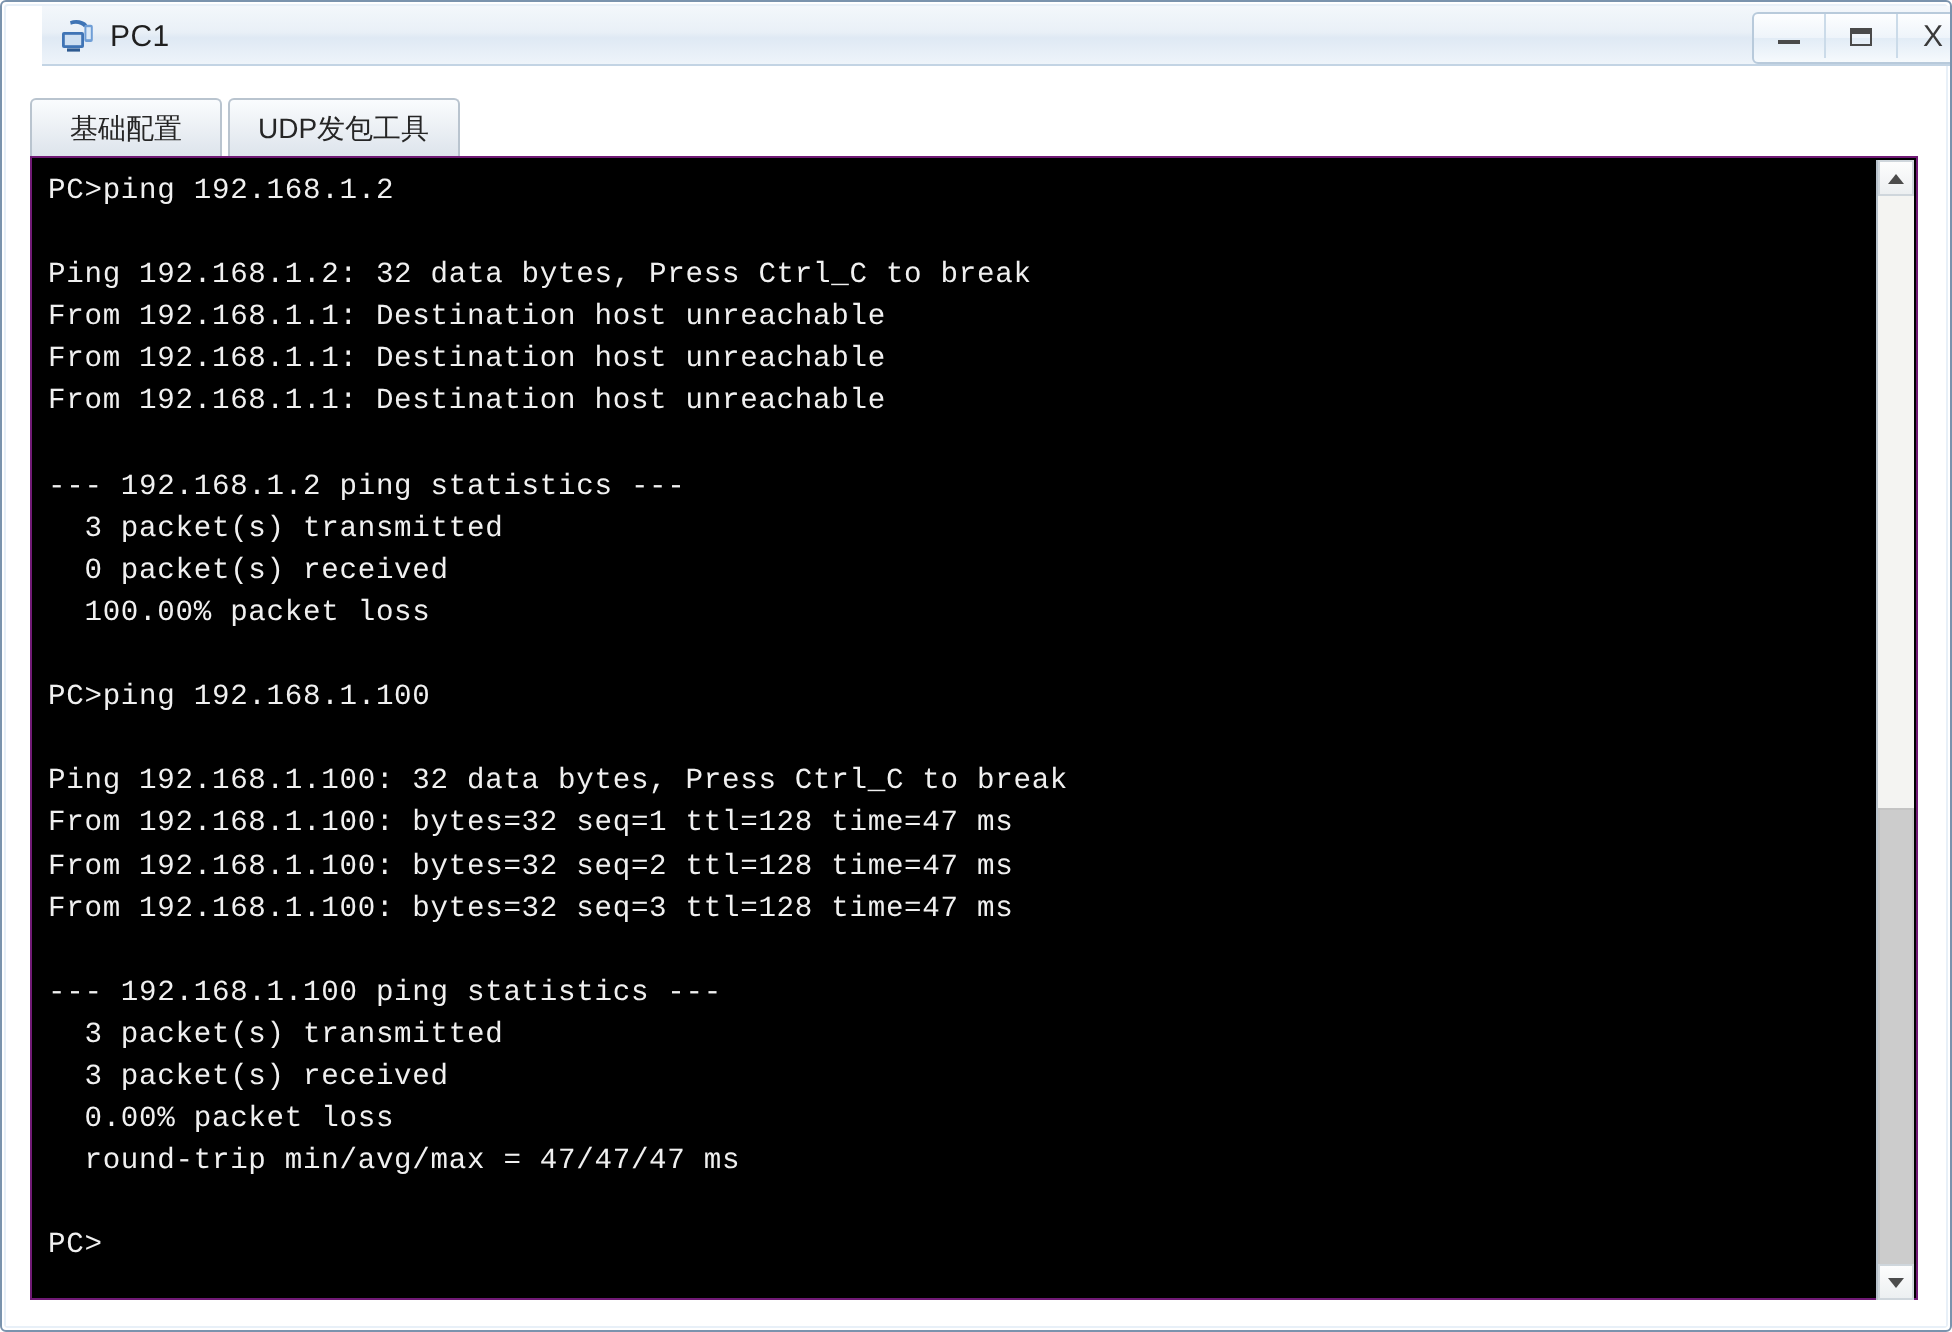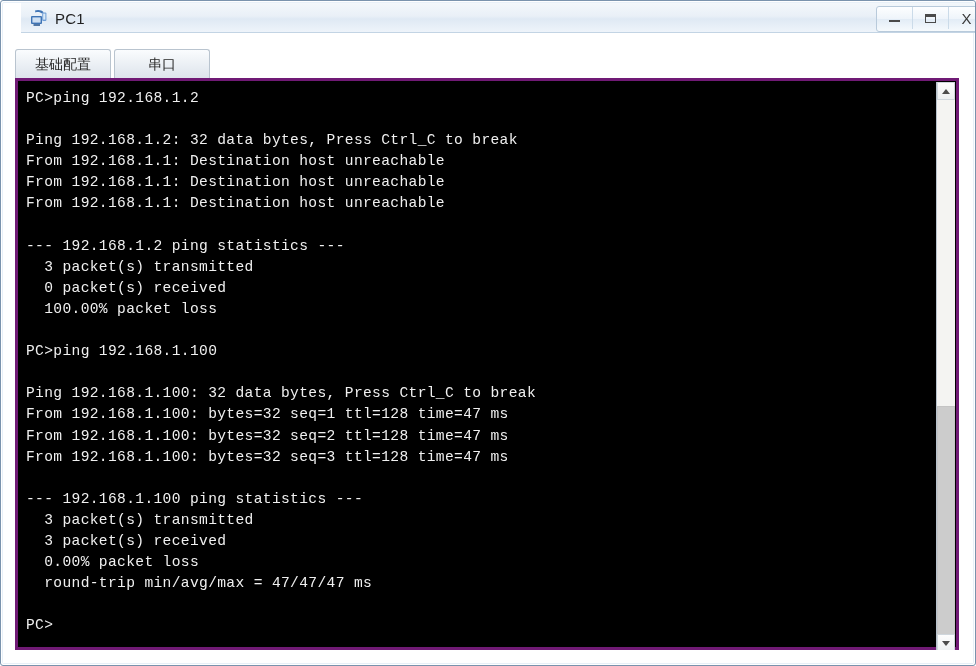--- a/index.html
+++ b/index.html
@@ -138,21 +138,21 @@
   }
 
   
   .terminal-frame {
     position: absolute;
     left: 14px; top: 77px;
     width: 944px;
     height: 572px;
     box-sizing: border-box;
     background: #000000;
-    border: 3px solid #701a75;
+    border: 1px solid #701a75;
     padding-left: 21px;
   }
   .terminal-text {
     position: absolute;
     left: 8px; top: 7px;
     width: 905px;
     color: #f0f0f0;
     font-family: "Liberation Mono", "DejaVu Sans Mono", monospace;
     font-size: 14.6px;
     line-height: 21.1px;
@@ -251,21 +251,21 @@
         <span class="glyph-close">X</span>
       </div>
     </div>
   </div>
 
   <div class="tabstrip" id="tabstrip">
       <div class="tab">
         <span>基础配置</span>
       </div>
       <div class="tab">
-        <span>串口</span>
+        <span>UDP发包工具</span>
       </div>
     </div>
 
   <div class="terminal-frame">
     <div class="terminal-text" id="terminal-output"><div class="line">PC&gt;ping 192.168.1.2</div><div class="line blank"> </div><div class="line">Ping 192.168.1.2: 32 data bytes, Press Ctrl_C to break</div><div class="line">From 192.168.1.1: Destination host unreachable</div><div class="line">From 192.168.1.1: Destination host unreachable</div><div class="line">From 192.168.1.1: Destination host unreachable</div><div class="line blank"> </div><div class="line">--- 192.168.1.2 ping statistics ---</div><div class="line">  3 packet(s) transmitted</div><div class="line">  0 packet(s) received</div><div class="line">  100.00% packet loss</div><div class="line blank"> </div><div class="line">PC&gt;ping 192.168.1.100</div><div class="line blank"> </div><div class="line">Ping 192.168.1.100: 32 data bytes, Press Ctrl_C to break</div><div class="line">From 192.168.1.100: bytes=32 seq=1 ttl=128 time=47 ms</div><div class="line">From 192.168.1.100: bytes=32 seq=2 ttl=128 time=47 ms</div><div class="line">From 192.168.1.100: bytes=32 seq=3 ttl=128 time=47 ms</div><div class="line blank"> </div><div class="line">--- 192.168.1.100 ping statistics ---</div><div class="line">  3 packet(s) transmitted</div><div class="line">  3 packet(s) received</div><div class="line">  0.00% packet loss</div><div class="line">  round-trip min/avg/max = 47/47/47 ms</div><div class="line blank"> </div><div class="line">PC&gt;</div></div>
 
     <div class="scrollbar">
       <div class="sb-btn up">
         <span class="sb-arrow up"></span>
       </div>

